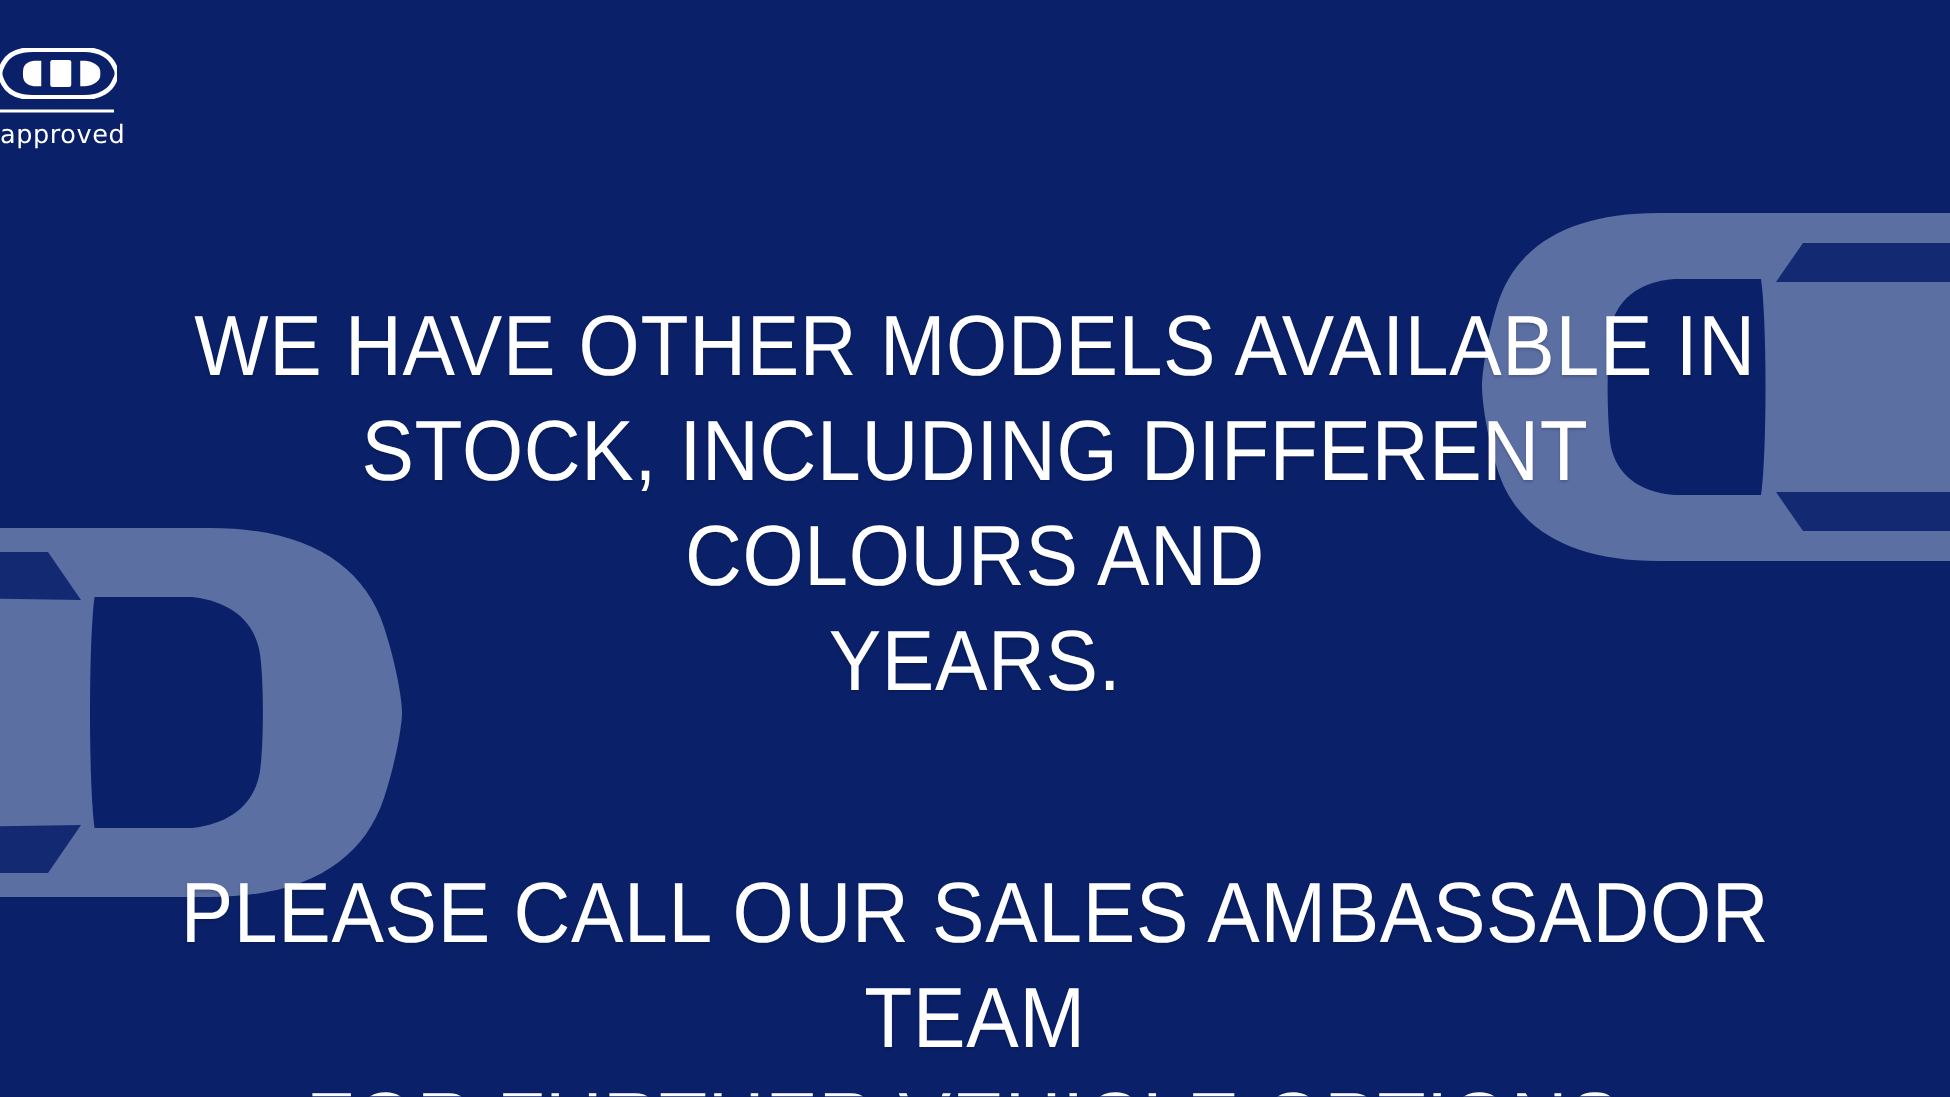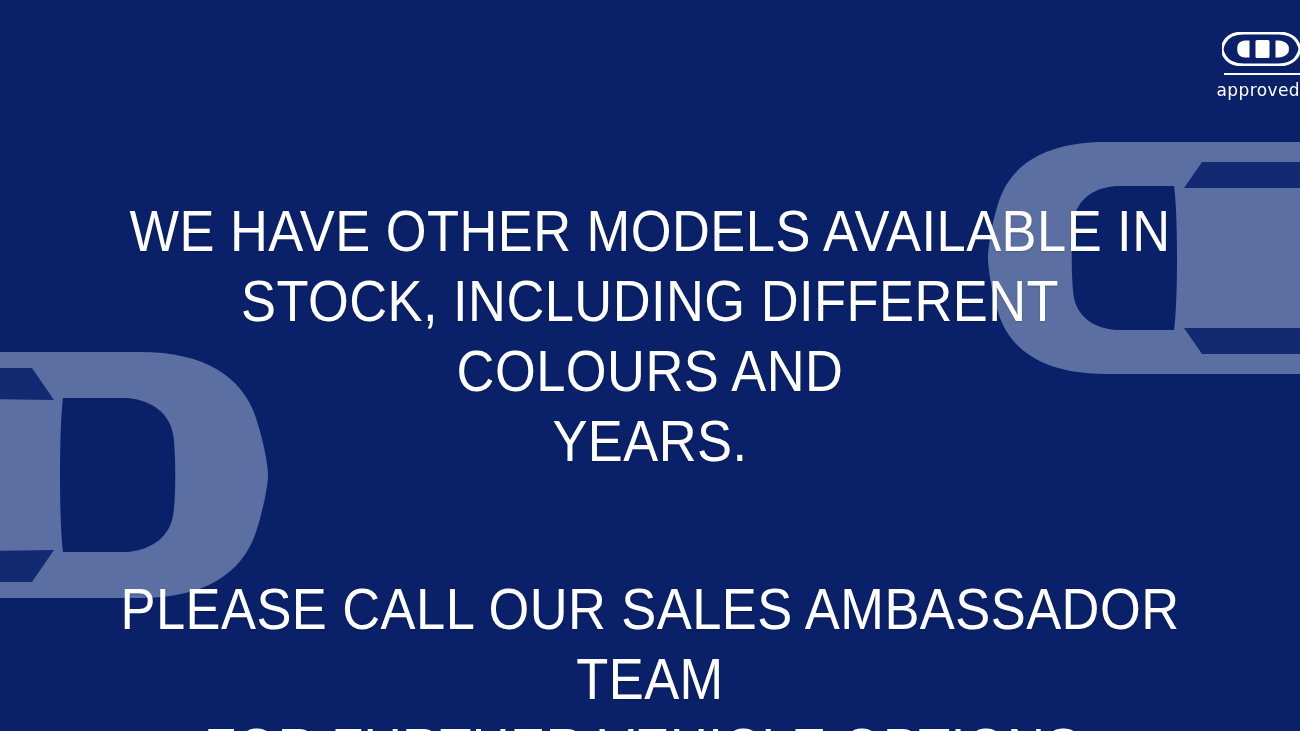--- a/index.html
+++ b/index.html
@@ -42,21 +42,21 @@
   }
 
   
   .logo-block {
     position: absolute;
     top: 32px;
     left: 0;
     right: 0;
     display: flex;
     flex-direction: column;
-    align-items: flex-end;
+    align-items: flex-start;
   }
   .logo-mark {
     width: 78px;
     height: 34px;
   }
   .logo-mark svg { display: block; width: 100%; height: 100%; }
   .logo-rule {
     width: 76px;
     height: 1.5px;
     background: #ffffff;

